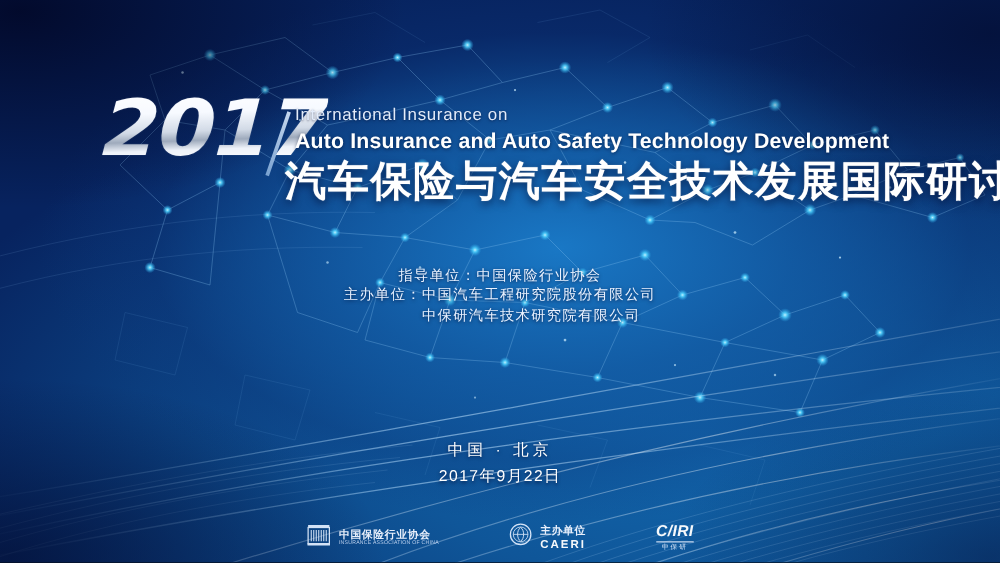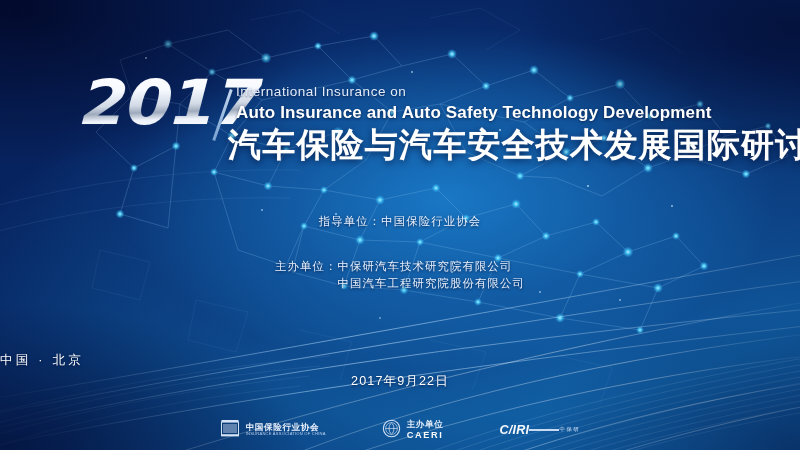--- a/index.html
+++ b/index.html
@@ -72,28 +72,28 @@
   }
 
   
   .orgs{ position:absolute; left:0; right:0; top:214px; text-align:center; }
   .org-row{
     display:flex; justify-content:center; align-items:flex-start;
     color:#eaf2ff; font-size:11.4px; letter-spacing:1.1px;
     line-height:15px; white-space:nowrap;
     text-shadow:0 1px 3px rgba(0,12,48,.75);
   }
-  .org-row + .org-row{ margin-top:30px; }
+  .org-row + .org-row{ }
   .org-label{ font-weight:400; }
   .org-vals{ text-align:left; }
   .org-vals div + div{ margin-top:2px; }
 
   
   .place{
-    position:absolute; left:0; right:0; top:352px; 
+    position:absolute; left:0; right:0; top:352px; text-align:center;
     color:#ffffff; font-size:12.6px; letter-spacing:3.2px; font-weight:400;
     text-shadow:0 1px 3px rgba(0,12,48,.7);
   }
   .date{
     position:absolute; left:0; right:0; top:373px; text-align:center;
     color:#ffffff; font-size:12.6px; letter-spacing:1.1px; font-weight:400;
     text-shadow:0 1px 3px rgba(0,12,48,.7);
   }
 
   
@@ -109,21 +109,21 @@
     line-height:1.15; white-space:nowrap;
   }
   .logo-en{
     font-size:4.1px; color:#c3d6f2; letter-spacing:.22px; line-height:1.2;
     white-space:nowrap; transform:scaleY(1.05);
   }
   .logo-en-big{
     font-size:9.2px; color:#ffffff; letter-spacing:1.6px; font-weight:700;
     line-height:1.15; white-space:nowrap;text-align:center;
   }
-  .ciri-wrap{ display:flex; flex-direction:row; align-items:center; }
+  .ciri-wrap{ display:flex; flex-direction:column; align-items:center; }
   .ciri-top{
     font-size:12.5px; font-weight:700; color:#ffffff; letter-spacing:.3px;
     font-style:italic; line-height:1;
   }
   .ciri-bar{ width:30px; height:1.5px; background:#cfe0f5; margin:1.5px 0; }
   .ciri-bot{ font-size:5.4px; color:#dbe8fb; letter-spacing:1.6px; line-height:1; }
 </style>
 </head>
 <body>
 
@@ -325,22 +325,22 @@
     <div class="org-row">
       <span class="org-label">指导单位：</span>
       <span class="org-vals">
         <div>中国保险行业协会</div>
       </span>
     </div>
 
     <div class="org-row">
       <span class="org-label">主办单位：</span>
       <span class="org-vals">
+        <div>中国汽车工程研究院股份有限公司</div>
         <div>中保研汽车技术研究院有限公司</div>
-        <div>中国汽车工程研究院股份有限公司</div>
       </span>
     </div>
 
   </div>
 
   <div class="place">中国 · 北京</div>
   <div class="date">2017年9月22日</div>
 
   <div class="footer">
 

